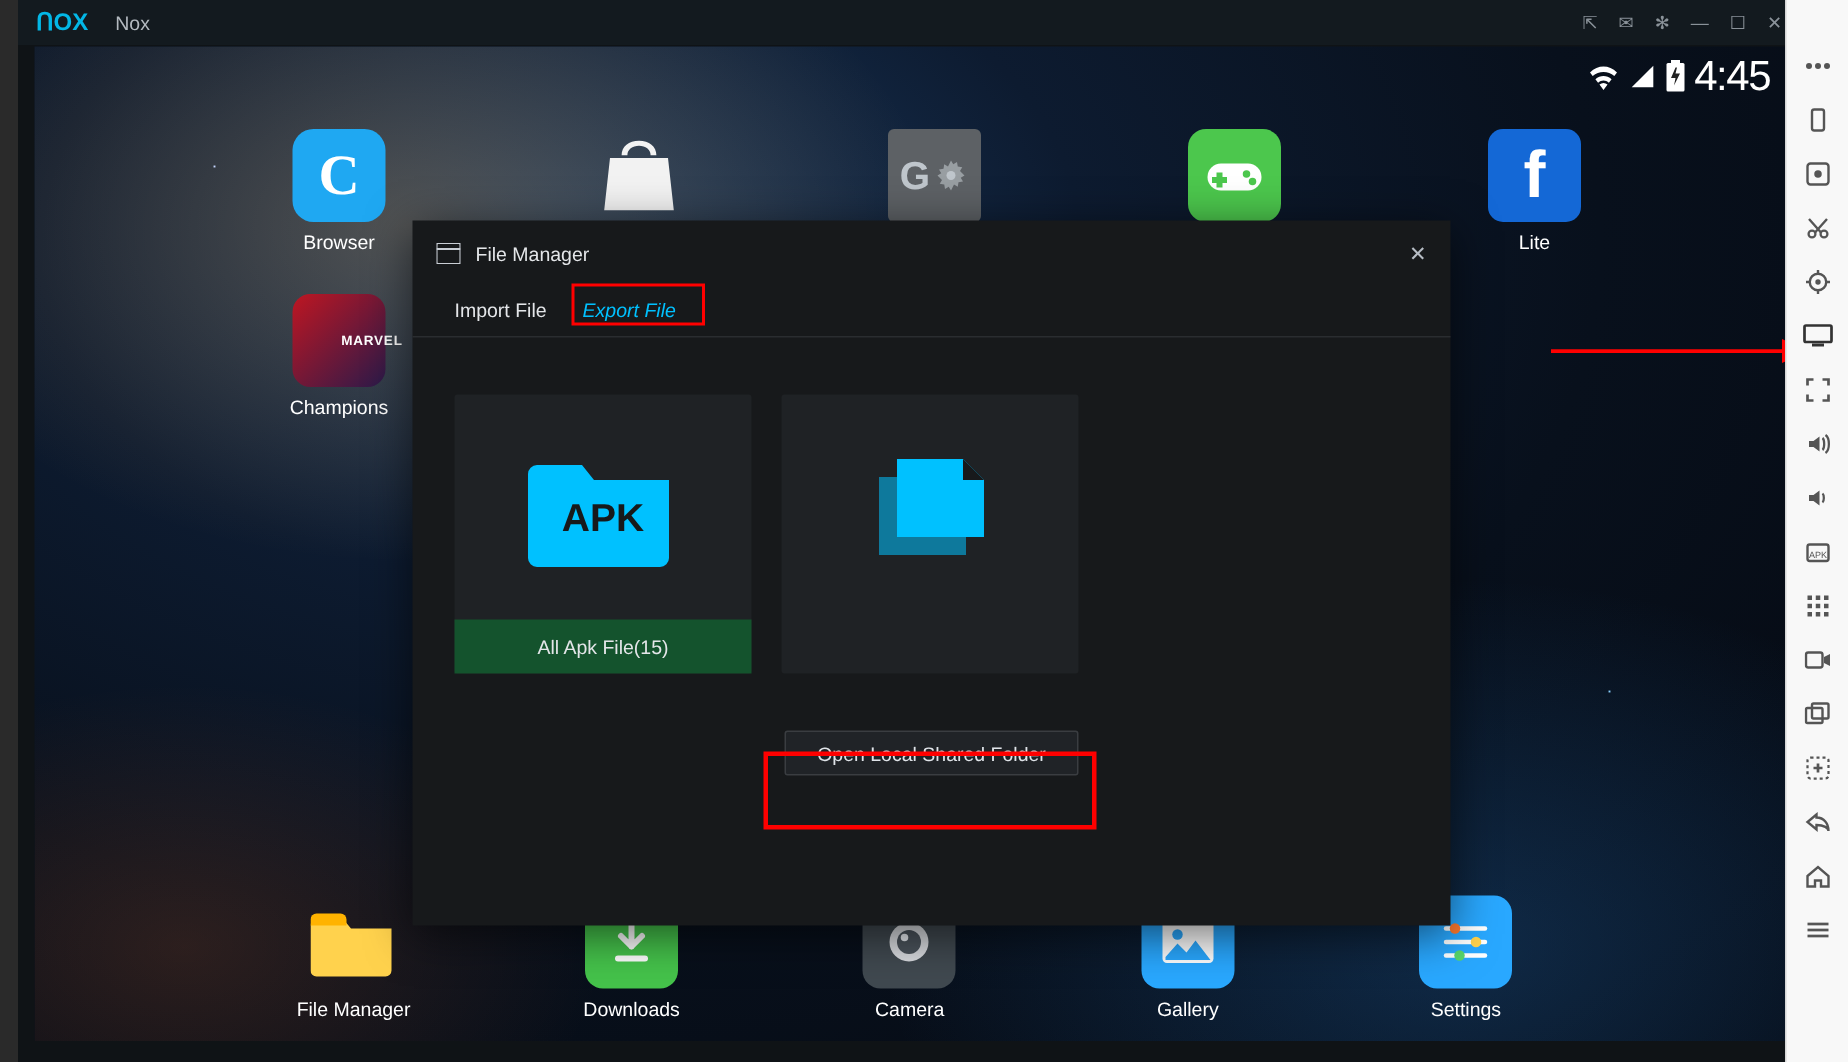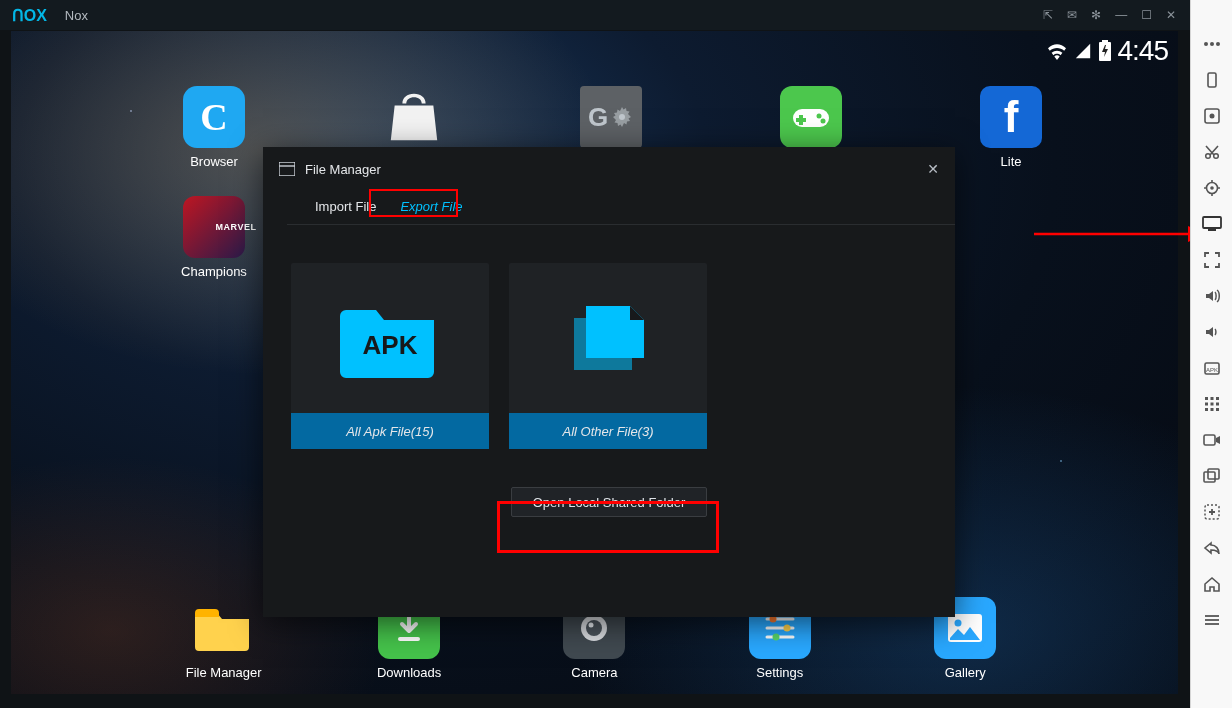--- a/index.html
+++ b/index.html
@@ -1,19 +1,19 @@
 <!DOCTYPE html>
 <html><head>
 <meta charset="utf-8">
 <style>
 * { box-sizing: border-box; margin: 0; padding: 0; font-family: "Segoe UI", Arial, sans-serif; }
 html, body { width: 1232px; height: 708px; overflow: hidden; background: #2a2a2a; }
 
 
-.outer { position: absolute; left: 0; top: 0; width: 1190px; height: 708px; background: #0f1316; }
+.outer { position: absolute; left: 12px; top: 0; width: 1190px; height: 708px; background: #0f1316; }
 .titlebar { position: absolute; left: 0; top: 0; width: 1190px; height: 30px; background: #131a1f; display: flex; align-items: center; }
 .titlebar .logo { color: #03b7e6; font-weight: bold; font-size: 16px; margin-left: 12px; letter-spacing: 0px; }
 .titlebar .appname { color: #b3b9bf; font-size: 13px; margin-left: 18px; }
 .titlebar .wincontrols { margin-left: auto; display: flex; gap: 14px; margin-right: 14px; color: #8a9299; font-size: 12px; }
 .titlebar .wincontrols span { cursor: pointer; }
 
 
 .viewport { position: absolute; left: 11px; top: 31px; width: 1167px; height: 663px; background: radial-gradient(ellipse at 30% 20%, #1b3a60 0%, #0d1b30 30%, #08101c 60%, #050911 100%); overflow: hidden; }
 .galaxy { position:absolute; inset:0; background:
   radial-gradient(2px 2px at 120px 80px, #c5d6ff 0%, transparent 60%),
@@ -35,30 +35,30 @@
 
 
 .dock { position: absolute; left: 0; bottom: 0; width: 100%; height: 112px; display: flex; justify-content: space-around; align-items: center; padding: 0 120px; }
 .dock .home-icon { position: static; }
 
 
 .dialog { position: absolute; left: 252px; top: 116px; width: 692px; height: 470px; background: #17191b; box-shadow: 0 6px 30px rgba(0,0,0,0.6); }
 .dialog-header { height: 44px; display: flex; align-items: center; padding: 0 16px; color: #e4e6e9; font-size: 13px; }
 .dialog-header .hdicon { margin-right: 10px; display:flex; }
 .dialog-header .close { margin-left: auto; color: #b7bdc5; font-size: 14px; cursor: pointer; }
-.tabs { display: flex; gap: 24px; padding: 0 28px; font-size: 13px; border-bottom: 1px solid #2a2d30; margin-left: 24px; }
+.tabs { display: flex; gap: 24px; padding: 0 28px; font-size: 13px; border-bottom: 1px solid #2a2d30; }
 .tabs .tab { padding: 8px 0 10px; color: #e4e6e9; cursor: pointer; }
 .tabs .tab.active { color: #00c1ff; font-style: italic; }
 .hl-tab { position:absolute; border:2px solid #ff0000; pointer-events:none; }
 .hl-btn { position:absolute; border:3px solid #ff0000; pointer-events:none; }
 
 .cards { display: flex; gap: 20px; padding: 38px 28px 14px; }
 .card { width: 198px; background:#1f2225; border-radius:2px; cursor:pointer; }
 .card .pic { height: 150px; display:flex; align-items:center; justify-content:center; }
-.card .lbl { height: 36px; background:#0369a1; display:flex; align-items:center; justify-content:center; color:#e4e6e9; font-size:13px;font-style:italic; }
+.card .lbl { height: 36px; background:#14532d; display:flex; align-items:center; justify-content:center; color:#e4e6e9; font-size:13px; }
 
 .openbtn { display:block; margin: 24px auto 0; width: 196px; height: 30px; background:#202327; border:1px solid #3a3d41; color:#dfe3e8; font-size:13px; border-radius:2px; cursor:pointer; }
 
 
 .sidebar { position: absolute; right: 0; top: 0; width: 42px; height: 708px; background: #f8f8f8; border-left: 1px solid #d6d6d6; padding-top: 26px; }
 .sidebar .sbtn { width: 42px; height: 36px; display:flex; align-items:center; justify-content:center; color:#4d4d4d; cursor:pointer; }
 .sidebar .sbtn.sel { color:#2b2b2b; }
 
 
 .arrow { position:absolute; pointer-events:none; }
@@ -179,42 +179,42 @@
           <svg width="40" height="40" viewBox="0 0 40 40">
               <circle cx="20" cy="20" r="13" fill="#d9dce0"></circle>
               <circle cx="20" cy="20" r="8" fill="#4b545c"></circle>
               <circle cx="17" cy="17" r="2.5" fill="#e9edf2"></circle>
             </svg>
         </div>
         <div>Camera</div>
       </div>
       <div class="home-icon">
         <div class="tile" style="background:#29a8ff;border-radius:12px;">
+          <svg width="38" height="32" viewBox="0 0 38 32">
+              <rect x="2" y="2" width="34" height="28" rx="3" fill="#fff"></rect>
+              <circle cx="12" cy="11" r="3.5" fill="#29a8ff"></circle>
+              <path fill="#29a8ff" d="M4 26l8-9 6 6 6-8 10 13H4z"></path>
+            </svg>
+        </div>
+        <div>Gallery</div>
+      </div>
+      <div class="home-icon">
+        <div class="tile" style="background:#29a8ff;border-radius:12px;">
           <svg width="38" height="34" viewBox="0 0 38 34">
               <g stroke="#fff" stroke-width="3" stroke-linecap="round">
                 <line x1="6" y1="8" x2="32" y2="8"></line>
                 <line x1="6" y1="17" x2="32" y2="17"></line>
                 <line x1="6" y1="26" x2="32" y2="26"></line>
               </g>
               <circle cx="12" cy="8" r="3.5" fill="#ff7a2e"></circle>
               <circle cx="26" cy="17" r="3.5" fill="#ffd24d"></circle>
               <circle cx="15" cy="26" r="3.5" fill="#58d66b"></circle>
             </svg>
         </div>
         <div>Settings</div>
-      </div>
-      <div class="home-icon">
-        <div class="tile" style="background:#29a8ff;border-radius:12px;">
-          <svg width="38" height="32" viewBox="0 0 38 32">
-              <rect x="2" y="2" width="34" height="28" rx="3" fill="#fff"></rect>
-              <circle cx="12" cy="11" r="3.5" fill="#29a8ff"></circle>
-              <path fill="#29a8ff" d="M4 26l8-9 6 6 6-8 10 13H4z"></path>
-            </svg>
-        </div>
-        <div>Gallery</div>
       </div>
     </div>
 
     <div class="dialog">
       <div class="dialog-header">
         <span class="hdicon">
           <svg width="16" height="14" viewBox="0 0 16 14">
               <rect x="0" y="0" width="16" height="14" rx="1" fill="none" stroke="#c9ced5" stroke-width="1.4"></rect>
               <line x1="0" y1="4" x2="16" y2="4" stroke="#c9ced5" stroke-width="1.4"></line>
             </svg>
@@ -239,21 +239,20 @@
           <div class="lbl">All Apk File(15)</div>
         </div>
         <div class="card">
           <div class="pic">
             <svg width="96" height="84" viewBox="0 0 96 84">
                 <path fill="#00c1ff" d="M14 22h44l14 14v38H14z" opacity=".55"></path>
                 <path fill="#00c1ff" d="M26 10h44l14 14v38H26z"></path>
                 <path fill="#17191b" d="M70 10v14h14z"></path>
               </svg>
           </div>
-          <div class="lbl">All Other File(3)</div>
         </div>
       </div>
 
       <button class="openbtn">Open Local Shared Folder</button>
 
       <div class="hl-tab" style="left:106px; top:42px; width:89px; height:28px;"></div>
       <div class="hl-btn" style="left:234px; top:354px; width:222px; height:52px;"></div>
     </div>
   </div>
 </div>

